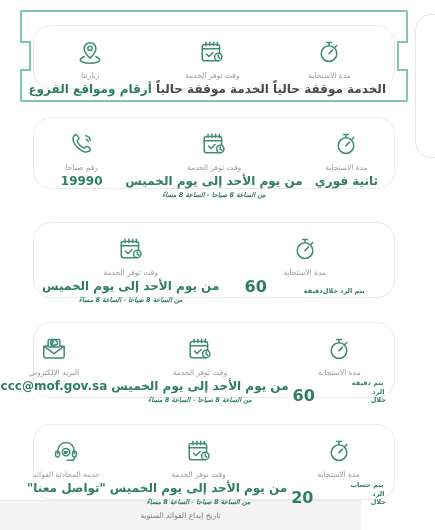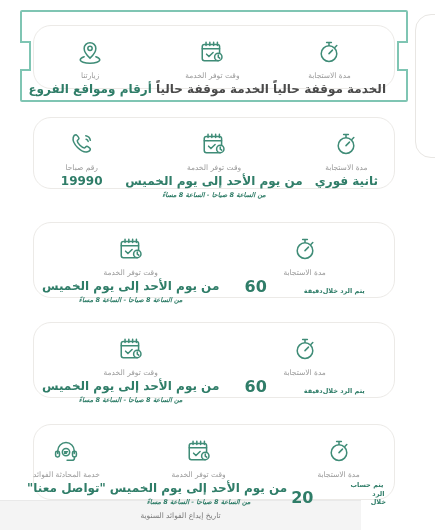--- a/index.html
+++ b/index.html
@@ -347,20 +347,32 @@
             <path d="M7 14l2.2 2.2L13 12.4"></path>
             <circle cx="17.8" cy="16.6" r="3.4" fill="#ffffff"></circle>
             <path d="M17.8 14.7v2l1.3 1"></path>
           </svg>
         </span>
         <span class="cell-label">وقت توفر الخدمة</span>
         <span class="cell-value">من يوم الأحد إلى يوم الخميس</span>
         <span class="cell-sub">من الساعة 8 صباحا - الساعة 8 مساءً</span>
       </div>
 
+      <div class="cell">
+        <span class="cell-icon">
+          <svg width="26" height="26" viewBox="0 0 24 24" fill="none" stroke="currentColor" stroke-width="1.4" stroke-linejoin="round">
+            <path d="M2.6 9.4h18.8v9.4a1.4 1.4 0 0 1-1.4 1.4H4a1.4 1.4 0 0 1-1.4-1.4z"></path>
+            <path d="M2.6 9.4L12 16.2l9.4-6.8"></path>
+            <rect x="6.6" y="3.2" width="10.8" height="7" rx="1.2" fill="#ffffff"></rect>
+            <path d="M12 5.2a1.8 1.8 0 1 0 1.6 2.6c.4.7 1.6.5 1.6-.8A3.2 3.2 0 1 0 13 9.6"></path>
+          </svg>
+        </span>
+        <span class="cell-label">البريد الإلكتروني</span>
+        <span class="cell-value">ccc@mof.gov.sa</span>
+      </div>
     </div>
 
     <div class="card card-4">
 
       <div class="cell">
         <span class="cell-icon">
           <svg width="26" height="26" viewBox="0 0 24 24" fill="none" stroke="currentColor" stroke-width="1.4" stroke-linecap="round">
             <circle cx="12" cy="13.5" r="7.2"></circle>
             <path d="M9.8 3.2h4.4M12 3.2v2.6M17.6 7.6l1.6-1.6"></path>
             <path d="M12 13.5l3.2-3.2"></path>

